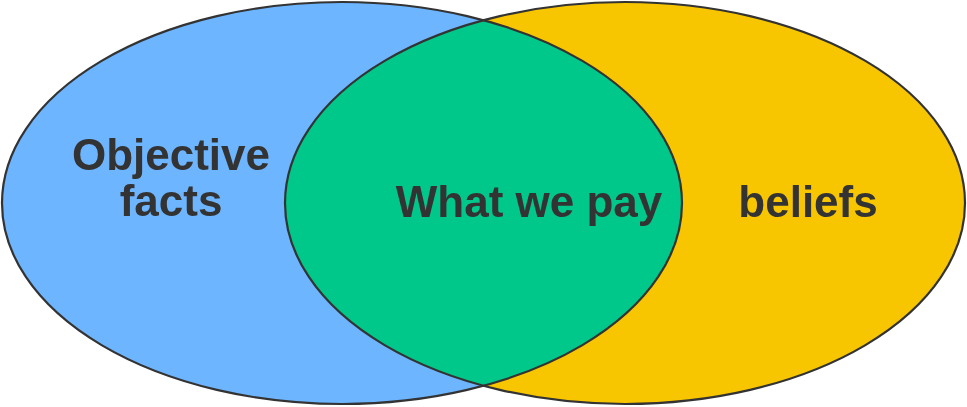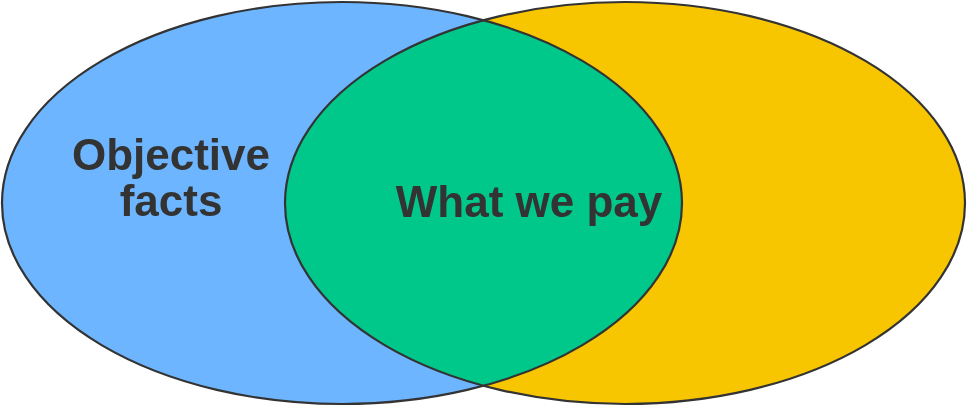--- a/index.html
+++ b/index.html
@@ -36,13 +36,14 @@
 <div class="label" style="left:171px; top:178px;">
   <div>Objective</div>
   <div>facts</div>
 </div>
 
 <div class="label" style="left:489px; top:202px;margin-left:40px;">
   <div>What we pay</div>
 </div>
 
 <div class="label" style="left:808px; top:202px;">
+  <div>beliefs</div>
 </div>
 
 </body></html>

